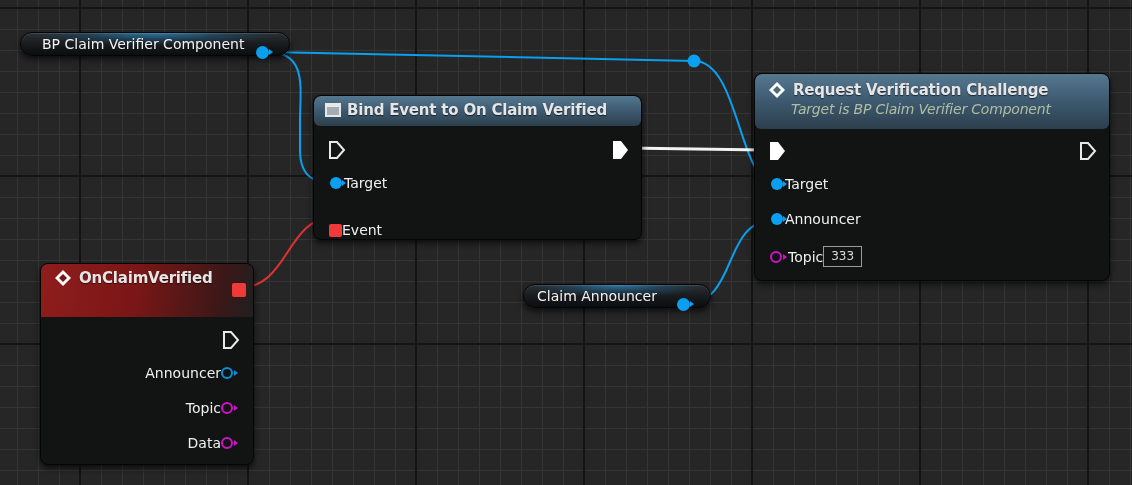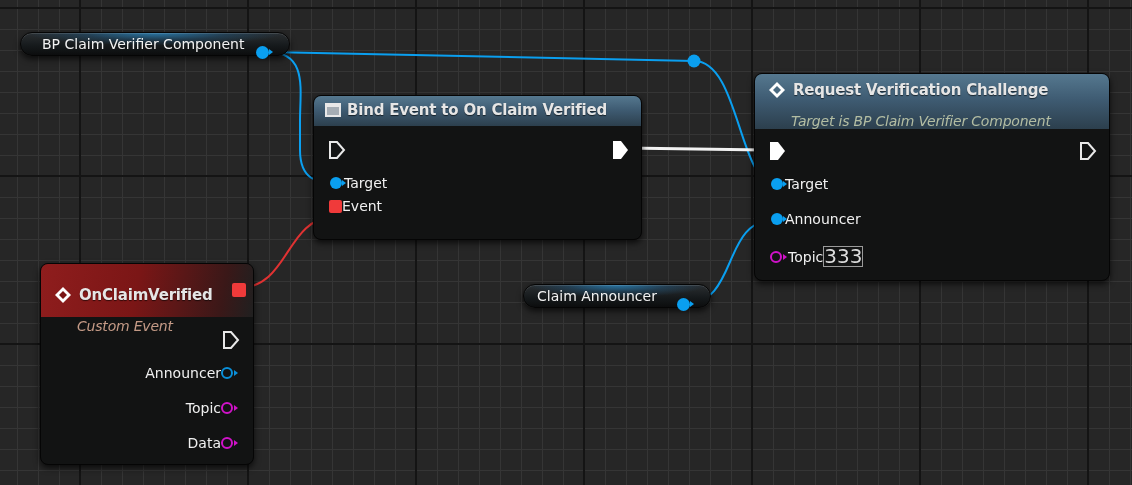--- a/index.html
+++ b/index.html
@@ -26,31 +26,31 @@
     border:1px solid #050505;
     border-radius:8px;
     box-shadow:0 3px 6px rgba(0,0,0,0.7);
     overflow:hidden;
   }
   .node .header {
     position:relative;
     padding:5px 10px 0 12px;
     box-sizing:border-box;
   }
-  .hdr-func { background:linear-gradient(to bottom, #55788f 0%, #3f5c73 45%, #2c3f4d 100%); }
+  .hdr-func { background:linear-gradient(to bottom, #55788f 0%, #3f5c73 45%, #2c3f4d 100%);border-radius:6px; }
   .hdr-event { background:linear-gradient(100deg, #8f1d1d 0%, #7b1616 45%, #3a1818 85%, #202020 100%); }
   .title {
     font-weight:bold; font-size:15px; color:#e6e6e6; white-space:nowrap;
     display:flex; align-items:center; gap:6px;
     text-shadow:0 1px 1px rgba(0,0,0,0.6);
     letter-spacing:-0.2px;
   }
   .subtitle {
     font-style:italic; font-size:14px; white-space:nowrap;
-    padding-left:24px; margin-top:13px;
+    padding-left:24px; margin-top:1px;
     letter-spacing:-0.2px;
   }
   .pin-row {
     position:absolute; display:flex; align-items:center; 
     font-size:14px; color:#f0f0f0; white-space:nowrap;
   }
   .pin-dot {
     width:12px; height:12px; border-radius:50%; background:#0a9ff0;
     position:relative; flex:none;
   }
@@ -66,21 +66,21 @@
     content:""; position:absolute; right:-7px; top:1px;
     border-left:4px solid #0a9ff0; border-top:3px solid transparent; border-bottom:3px solid transparent;
   }
   .pin-ring.magenta { border-color:#d012c8; }
   .pin-ring.magenta::after { border-left-color:#d012c8; }
   .pin-ring.blue { border-color:#0a8fd8; }
   .pin-ring.blue::after { border-left-color:#0a8fd8; }
   .pin-square { width:13px; height:13px; background:#f03a3a; border-radius:2px; flex:none; }
   .exec { position:absolute; }
   .value-box {
-    border:1px solid #9a9a9a; padding:0 0; font-size:20px; color:#dcdcdc; line-height:19px;
+    border:1px solid #9a9a9a; padding:0 7px; font-size:12px; color:#dcdcdc; line-height:19px;
   }
   .var-node {
     position:absolute; height:24px; border-radius:20px;
     background:
       radial-gradient(ellipse 60% 70% at 50% 0%, rgba(40,140,200,0.75) 0%, rgba(30,100,150,0.35) 45%, rgba(0,0,0,0) 80%),
       linear-gradient(to bottom, #2a2e31 0%, #15191b 60%, #0c0d0e 100%);
     border:1px solid #050505;
     box-shadow:0 3px 6px rgba(0,0,0,0.7), inset 0 1px 0 rgba(255,255,255,0.12);
     display:flex; align-items:center; box-sizing:border-box;
   }
@@ -124,21 +124,21 @@
   <svg class="exec" style="left:14px; top:44px;" width="18" height="20">
     <path d="M2 2 H9 L16 10 L9 18 H2 Z" fill="none" stroke="#e8e8e8" stroke-width="2"></path>
   </svg>
   <svg class="exec" style="left:298px; top:44px;" width="18" height="20">
     <path d="M1 1 H9 L16 10 L9 19 H1 Z" fill="#ffffff"></path>
   </svg>
   <div class="pin-row" style="left:16px; top:79px;">
     <span class="pin-dot"></span>
     <span style="margin-left:2px;">Target</span>
   </div>
-  <div class="pin-row" style="left:15px; top:102px;">
+  <div class="pin-row" style="left:15px; top:126px;">
     <span class="pin-square"></span>
     <span>Event</span>
   </div>
 </div>
 
 <div class="node" style="left:754px; top:73px; width:354px; height:206px;">
   <div class="header hdr-func" style="height:55px; padding-top:6px;">
     <div class="title">
       <svg width="20" height="20">
         <path d="M10 2 L18 10 L10 18 L2 10 Z" fill="#ffffff"></path>
@@ -163,29 +163,28 @@
     <span style="margin-left:2px;">Announcer</span>
   </div>
   <div class="pin-row" style="left:15px; top:172px;">
     <span class="pin-ring magenta"></span>
     <span style="margin-left:6px;">Topic</span>
     <span class="value-box">333</span>
   </div>
 </div>
 
 <div class="node" style="left:40px; top:263px; width:212px; height:200px;">
-  <div class="header hdr-event" style="height:53px; padding-top:21px;">
+  <div class="header hdr-event" style="height:53px; padding-top:4px;">
     <div class="title">
       <svg width="20" height="20">
         <path d="M10 2 L18 10 L10 18 L2 10 Z" fill="#ffffff"></path>
         <path d="M10 6 L14 10 L10 14 L6 10 Z" fill="#7b1616"></path>
       </svg>
       <span>OnClaimVerified</span>
     </div>
-    <div class="subtitle" style="color:#c49a86;">Custom Event</div>
     <span class="pin-square" style="position:absolute; left:191px; top:19px; width:14px; height:14px;"></span>
   </div>
   <svg class="exec" style="left:181px; top:66px;" width="18" height="20">
     <path d="M2 2 H9 L16 10 L9 18 H2 Z" fill="none" stroke="#e8e8e8" stroke-width="2"></path>
   </svg>
   <div class="pin-row" style="right:20px; top:101px;">
     <span>Announcer</span>
     <span class="pin-ring blue"></span>
   </div>
   <div class="pin-row" style="right:20px; top:136px;">

